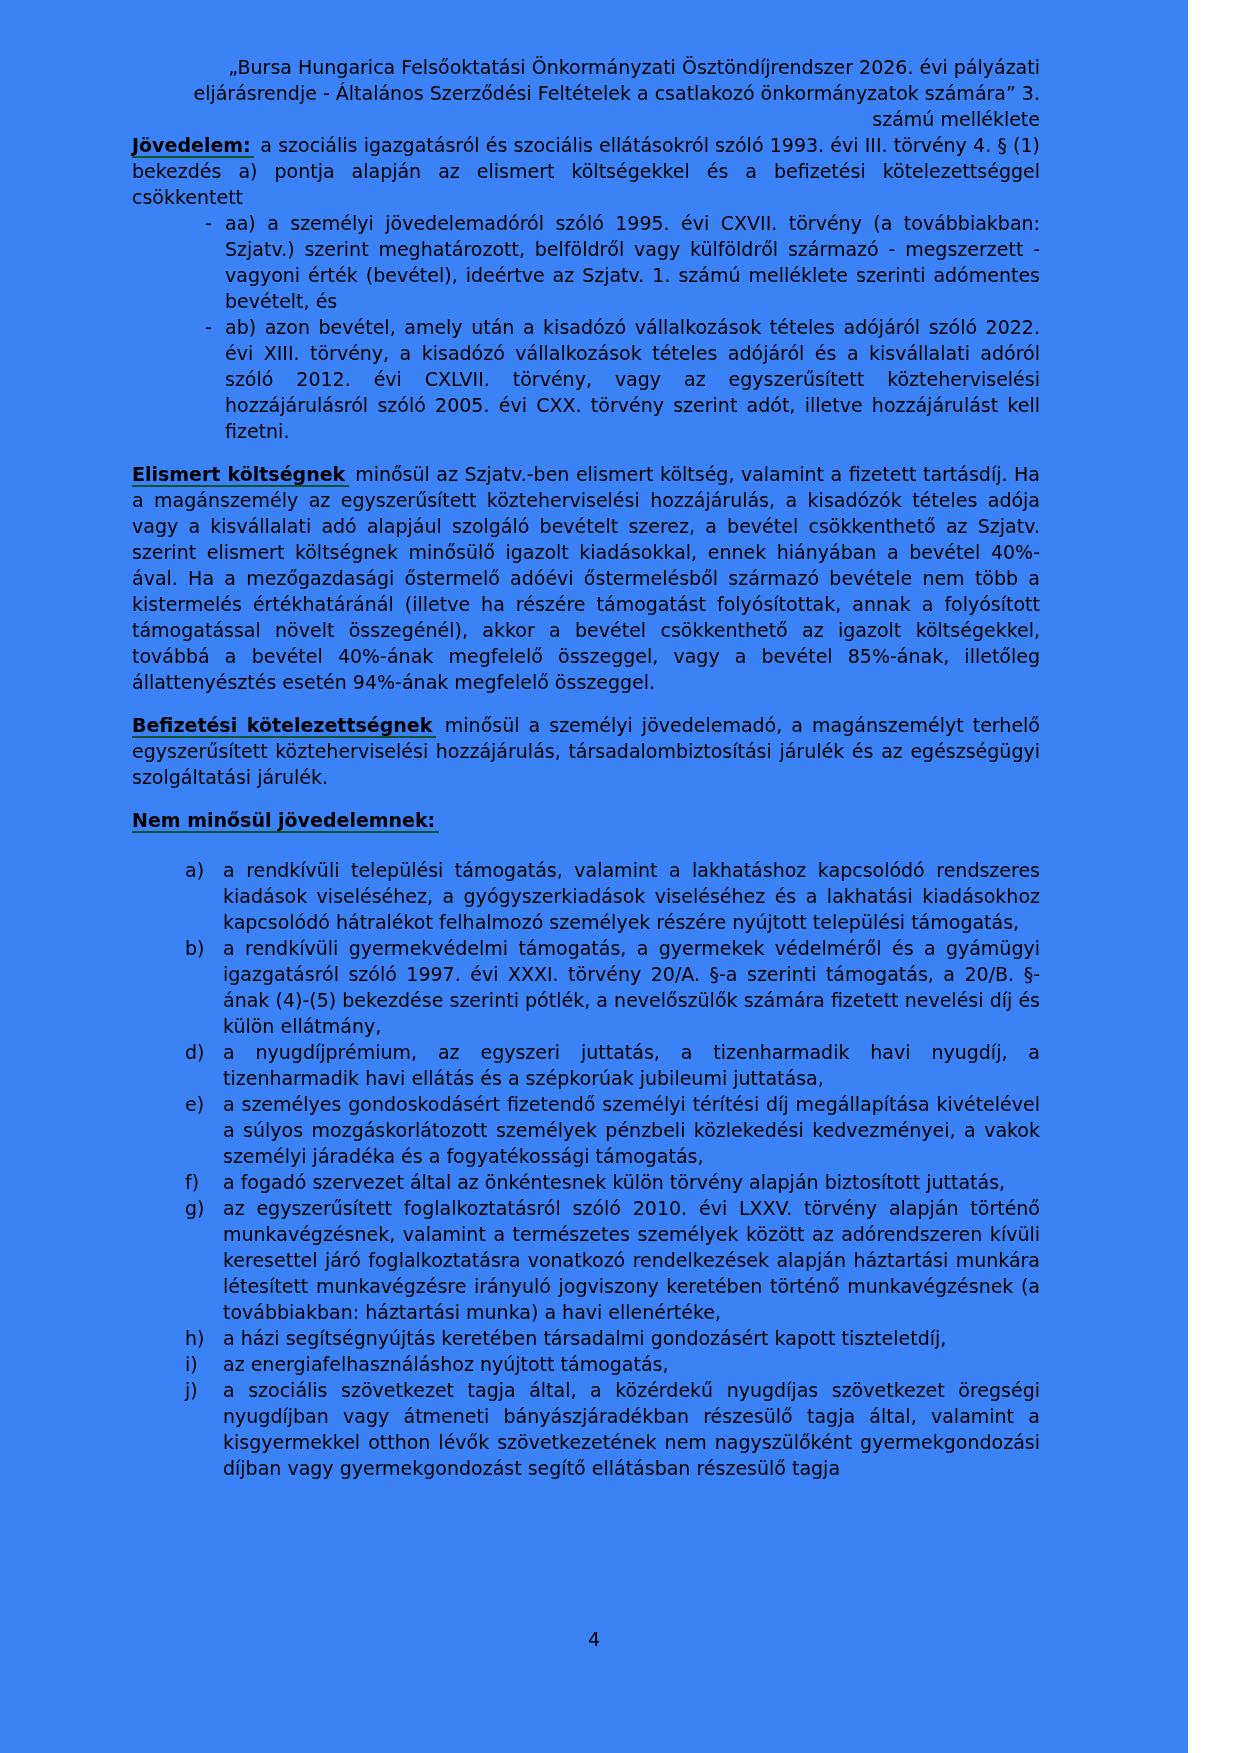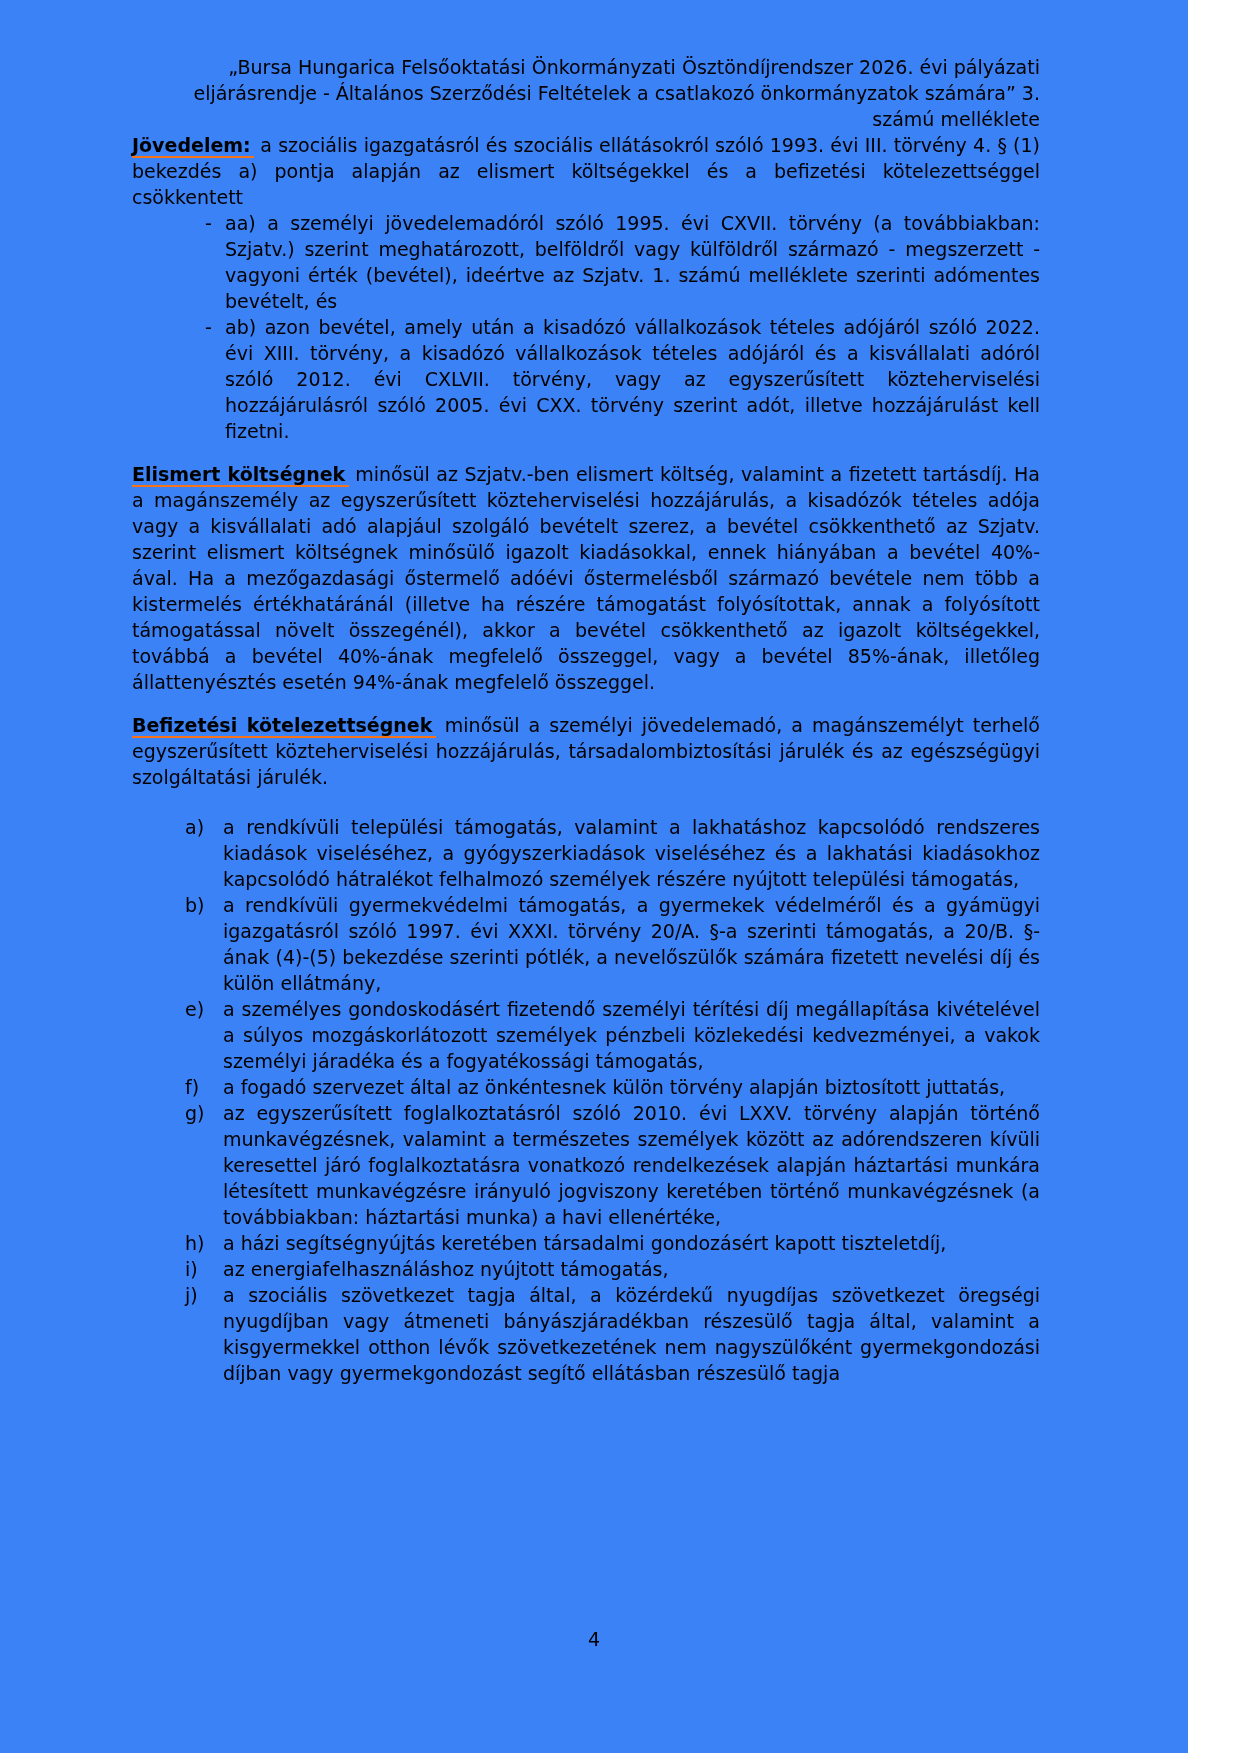--- a/index.html
+++ b/index.html
@@ -17,21 +17,21 @@
     font-family: "DejaVu Sans", "Liberation Sans", sans-serif;
     font-size: 19px;
     line-height: 26px;
     padding: 54px 148px 0 132px;
   }
   p { margin: 0; text-align: justify; }
   .doc-header { text-align: right; }
   .spaced { margin-top: 17px; }
   .lead {
     font-weight: bold;
-    border-bottom: 2px solid #f97316;
+    border-bottom: 2px solid #14532d;
     padding-right: .18em;
   }
   .dash-item {
     padding-left: 93px;
     text-indent: -20px;
     text-align: justify;
   }
   .dash-item .marker {
     display: inline-block;
     width: 20px;
@@ -66,26 +66,28 @@
   <p class="para"><span class="lead">Jövedelem:</span> <span>a szociális igazgatásról és szociális ellátásokról szóló 1993. évi III. törvény 4. § (1) bekezdés a) pontja alapján az elismert költségekkel és a befizetési kötelezettséggel csökkentett</span></p>
 
   <p class="dash-item"><span class="marker">-</span><span>aa) a személyi jövedelemadóról szóló 1995. évi CXVII. törvény (a továbbiakban: Szjatv.) szerint meghatározott, belföldről vagy külföldről származó - megszerzett - vagyoni érték (bevétel), ideértve az Szjatv. 1. számú melléklete szerinti adómentes bevételt, és</span></p>
 
   <p class="dash-item"><span class="marker">-</span><span>ab) azon bevétel, amely után a kisadózó vállalkozások tételes adójáról szóló 2022. évi XIII. törvény, a kisadózó vállalkozások tételes adójáról és a kisvállalati adóról szóló 2012. évi CXLVII. törvény, vagy az egyszerűsített közteherviselési hozzájárulásról szóló 2005. évi CXX. törvény szerint adót, illetve hozzájárulást kell fizetni.</span></p>
 
   <p class="para spaced"><span class="lead">Elismert költségnek</span> <span>minősül az Szjatv.-ben elismert költség, valamint a fizetett tartásdíj. Ha a magánszemély az egyszerűsített közteherviselési hozzájárulás, a kisadózók tételes adója vagy a kisvállalati adó alapjául szolgáló bevételt szerez, a bevétel csökkenthető az Szjatv. szerint elismert költségnek minősülő igazolt kiadásokkal, ennek hiányában a bevétel 40%-ával. Ha a mezőgazdasági őstermelő adóévi őstermelésből származó bevétele nem több a kistermelés értékhatáránál (illetve ha részére támogatást folyósítottak, annak a folyósított támogatással növelt összegénél), akkor a bevétel csökkenthető az igazolt költségekkel, továbbá a bevétel 40%-ának megfelelő összeggel, vagy a bevétel 85%-ának, illetőleg állattenyésztés esetén 94%-ának megfelelő összeggel.</span></p>
 
   <p class="para spaced"><span class="lead">Befizetési kötelezettségnek</span> <span>minősül a személyi jövedelemadó, a magánszemélyt terhelő egyszerűsített közteherviselési hozzájárulás, társadalombiztosítási járulék és az egészségügyi szolgáltatási járulék.</span></p>
 
+  <p class="para spaced"><span class="lead">Nem minősül jövedelemnek:</span></p>
 
   <p class="list-item" style="margin-top:24px"><span class="marker">a)</span><span>a rendkívüli települési támogatás, valamint a lakhatáshoz kapcsolódó rendszeres kiadások viseléséhez, a gyógyszerkiadások viseléséhez és a lakhatási kiadásokhoz kapcsolódó hátralékot felhalmozó személyek részére nyújtott települési támogatás,</span></p>
 
   <p class="list-item"><span class="marker">b)</span><span>a rendkívüli gyermekvédelmi támogatás, a gyermekek védelméről és a gyámügyi igazgatásról szóló 1997. évi XXXI. törvény 20/A. §-a szerinti támogatás, a 20/B. §-ának (4)-(5) bekezdése szerinti pótlék, a nevelőszülők számára fizetett nevelési díj és külön ellátmány,</span></p>
 
 
+  <p class="list-item"><span class="marker">d)</span><span>a nyugdíjprémium, az egyszeri juttatás, a tizenharmadik havi nyugdíj, a tizenharmadik havi ellátás és a szépkorúak jubileumi juttatása,</span></p>
 
   <p class="list-item"><span class="marker">e)</span><span>a személyes gondoskodásért fizetendő személyi térítési díj megállapítása kivételével a súlyos mozgáskorlátozott személyek pénzbeli közlekedési kedvezményei, a vakok személyi járadéka és a fogyatékossági támogatás,</span></p>
 
   <p class="list-item"><span class="marker">f)</span><span>a fogadó szervezet által az önkéntesnek külön törvény alapján biztosított juttatás,</span></p>
 
   <p class="list-item"><span class="marker">g)</span><span>az egyszerűsített foglalkoztatásról szóló 2010. évi LXXV. törvény alapján történő munkavégzésnek, valamint a természetes személyek között az adórendszeren kívüli keresettel járó foglalkoztatásra vonatkozó rendelkezések alapján háztartási munkára létesített munkavégzésre irányuló jogviszony keretében történő munkavégzésnek (a továbbiakban: háztartási munka) a havi ellenértéke,</span></p>
 
   <p class="list-item"><span class="marker">h)</span><span>a házi segítségnyújtás keretében társadalmi gondozásért kapott tiszteletdíj,</span></p>
 
   <p class="list-item"><span class="marker">i)</span><span>az energiafelhasználáshoz nyújtott támogatás,</span></p>

